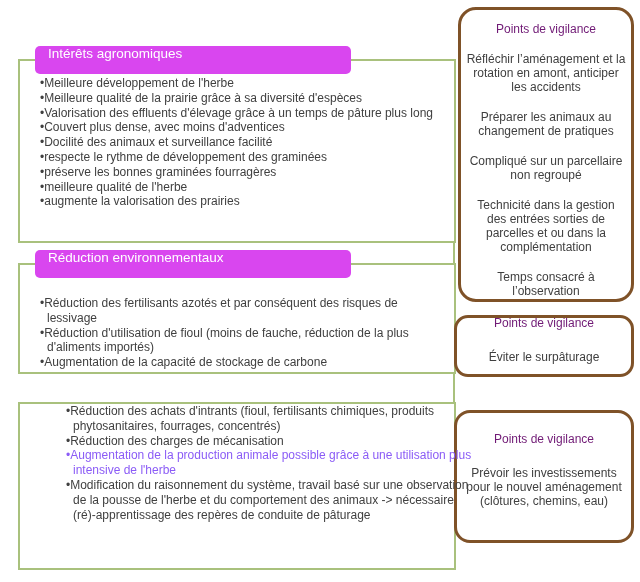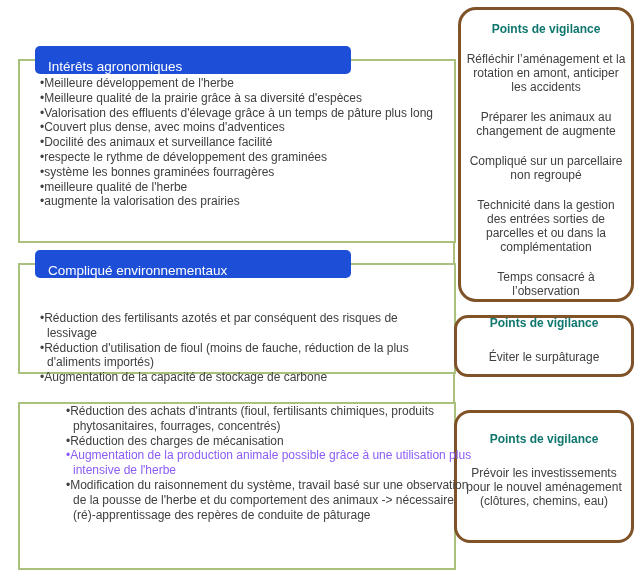--- a/index.html
+++ b/index.html
@@ -16,98 +16,98 @@
   .section-box{
     position:absolute;left:18px;width:438px;background:#ffffff;
     border:2px solid #A9C17D;box-sizing:border-box;z-index:1;
   }
   .box-s1{top:59px;height:184px;}
   .box-s2{top:263px;height:111px;}
   .box-s3{top:402px;height:168px;}
   
   .section-header{
     position:absolute;left:35px;width:316px;height:28px;
-    background:#1d4ed8;border-radius:5px;z-index:3;
-    display:flex;align-items:flex-end;padding-left:13px;box-sizing:border-box;
+    background:#d946ef;border-radius:5px;z-index:3;
+    display:flex;align-items:flex-start;padding-left:13px;box-sizing:border-box;
     color:#ffffff;font-size:13.5px;
   }
   .hdr-1{top:46px;}
   .hdr-2{top:250px;}
   .hdr-3{top:388px;}
   
   .bullet-list{
     position:absolute;left:40px;z-index:4;font-size:12px;line-height:14.8px;
   }
   .list-1{top:76px;width:410px;}
-  .list-2{top:311px;width:410px;}
+  .list-2{top:296px;width:410px;}
   .list-3{top:404px;width:412px;margin-left:26px;}
   .bullet{padding-left:7px;text-indent:-7px;}
   .bullet::before{content:"\2022";}
   .highlight{color:#8b5cf6;}
   
   .vigilance-box{
     position:absolute;background:#ffffff;border:3px solid #7F5228;
     box-sizing:border-box;z-index:2;text-align:center;
     font-size:12px;line-height:14px;
   }
   .vbox-1{left:458px;top:7px;width:176px;height:295px;border-radius:18px;padding:9px 5px 0 5px;}
   .vbox-2{left:454px;top:315px;width:180px;height:62px;border-radius:14px;
           display:flex;flex-direction:column;justify-content:center;padding:0 5px;}
   .vbox-3{left:454px;top:410px;width:180px;height:133px;border-radius:16px;
           display:flex;flex-direction:column;justify-content:center;padding:0 5px;}
-  .vigilance-title{color:#0f766e;font-weight:bold;margin:3px 0 4px 0;}
+  .vigilance-title{color:#701a75;font-weight:normal;margin:3px 0 4px 0;}
   .vigilance-item{margin:16px 0;}
 </style>
 </head>
 <body>
 
 <div class="canvas">
 
   <div class="vline"></div>
 
   <div class="section-box box-s1"></div>
   <div class="section-box box-s2"></div>
   <div class="section-box box-s3"></div>
 
   <div class="section-header hdr-1">
     <span>Intérêts agronomiques</span>
   </div>
   <div class="section-header hdr-2">
-    <span>Compliqué environnementaux</span>
+    <span>Réduction environnementaux</span>
   </div>
 
   <div class="bullet-list list-1">
     <div class="bullet">Meilleure développement de l'herbe</div>
     <div class="bullet">Meilleure qualité de la prairie grâce à sa diversité d'espèces</div>
     <div class="bullet">Valorisation des effluents d'élevage grâce à un temps de pâture plus long</div>
     <div class="bullet">Couvert plus dense, avec moins d'adventices</div>
     <div class="bullet">Docilité des animaux et surveillance facilité</div>
     <div class="bullet">respecte le rythme de développement des graminées</div>
-    <div class="bullet">système les bonnes graminées fourragères</div>
+    <div class="bullet">préserve les bonnes graminées fourragères</div>
     <div class="bullet">meilleure qualité de l'herbe</div>
     <div class="bullet">augmente la valorisation des prairies</div>
   </div>
 
   <div class="bullet-list list-2">
     <div class="bullet">Réduction des fertilisants azotés et par conséquent des risques de lessivage</div>
     <div class="bullet">Réduction d'utilisation de fioul (moins de fauche, réduction de la plus d'aliments importés)</div>
     <div class="bullet">Augmentation de la capacité de stockage de carbone</div>
   </div>
 
   <div class="bullet-list list-3">
     <div class="bullet">Réduction des achats d'intrants (fioul, fertilisants chimiques, produits phytosanitaires, fourrages, concentrés)</div>
     <div class="bullet">Réduction des charges de mécanisation</div>
     <div class="bullet highlight">Augmentation de la production animale possible grâce à une utilisation plus intensive de l'herbe</div>
     <div class="bullet">Modification du raisonnement du système, travail basé sur une observation de la pousse de l'herbe et du comportement des animaux -&gt; nécessaire (ré)-apprentissage des repères de conduite de pâturage</div>
   </div>
 
   <div class="vigilance-box vbox-1">
     <div class="vigilance-title">Points de vigilance</div>
     <div class="vigilance-item">Réfléchir l’aménagement et la rotation en amont, anticiper les accidents</div>
-    <div class="vigilance-item">Préparer les animaux au changement de augmente</div>
+    <div class="vigilance-item">Préparer les animaux au changement de pratiques</div>
     <div class="vigilance-item">Compliqué sur un parcellaire non regroupé</div>
     <div class="vigilance-item">Technicité dans la gestion des entrées sorties de parcelles et ou dans la complémentation</div>
     <div class="vigilance-item">Temps consacré à l’observation</div>
   </div>
 
   <div class="vigilance-box vbox-2">
     <div class="vigilance-title">Points de vigilance</div>
     <div class="vigilance-item">Éviter le surpâturage</div>
   </div>
 

